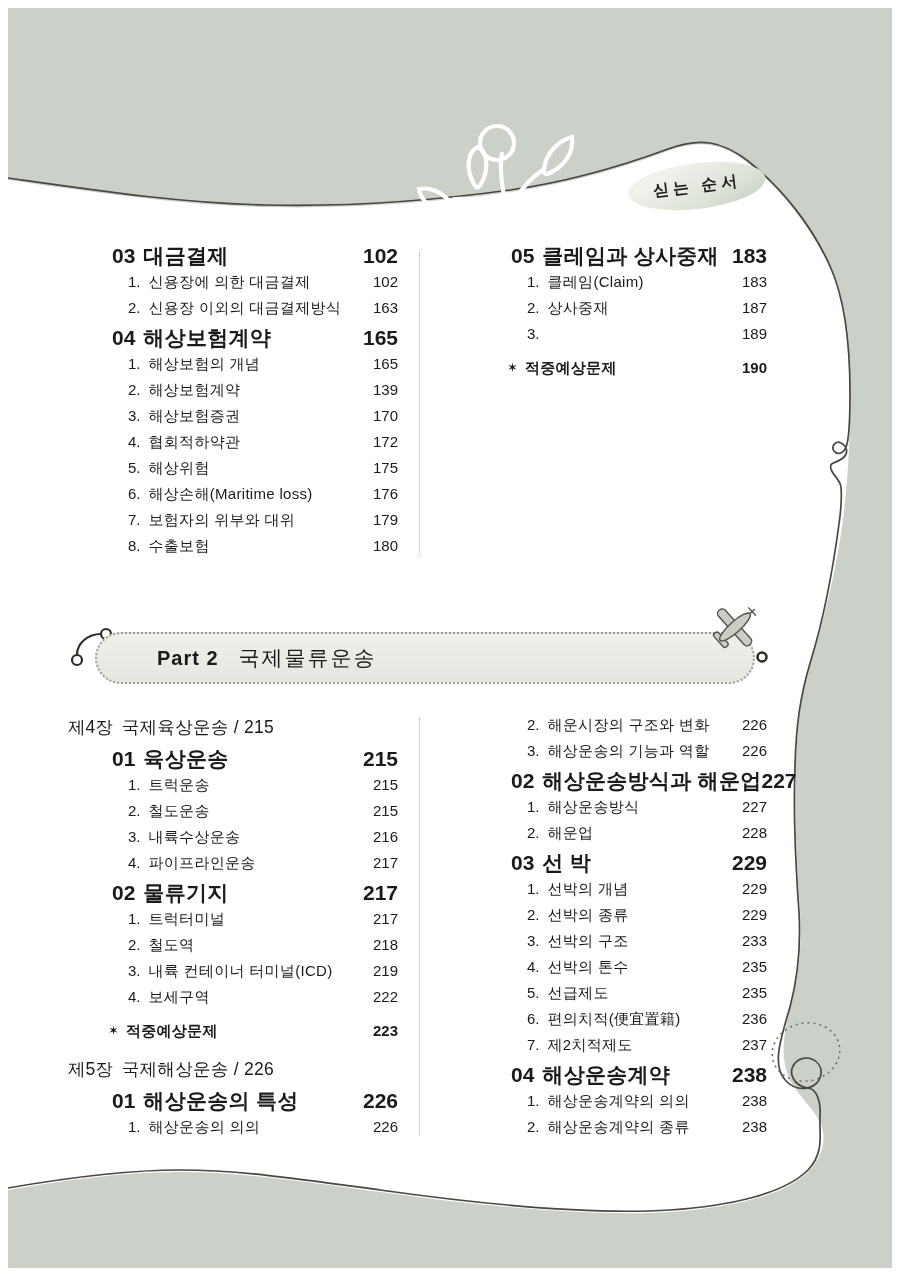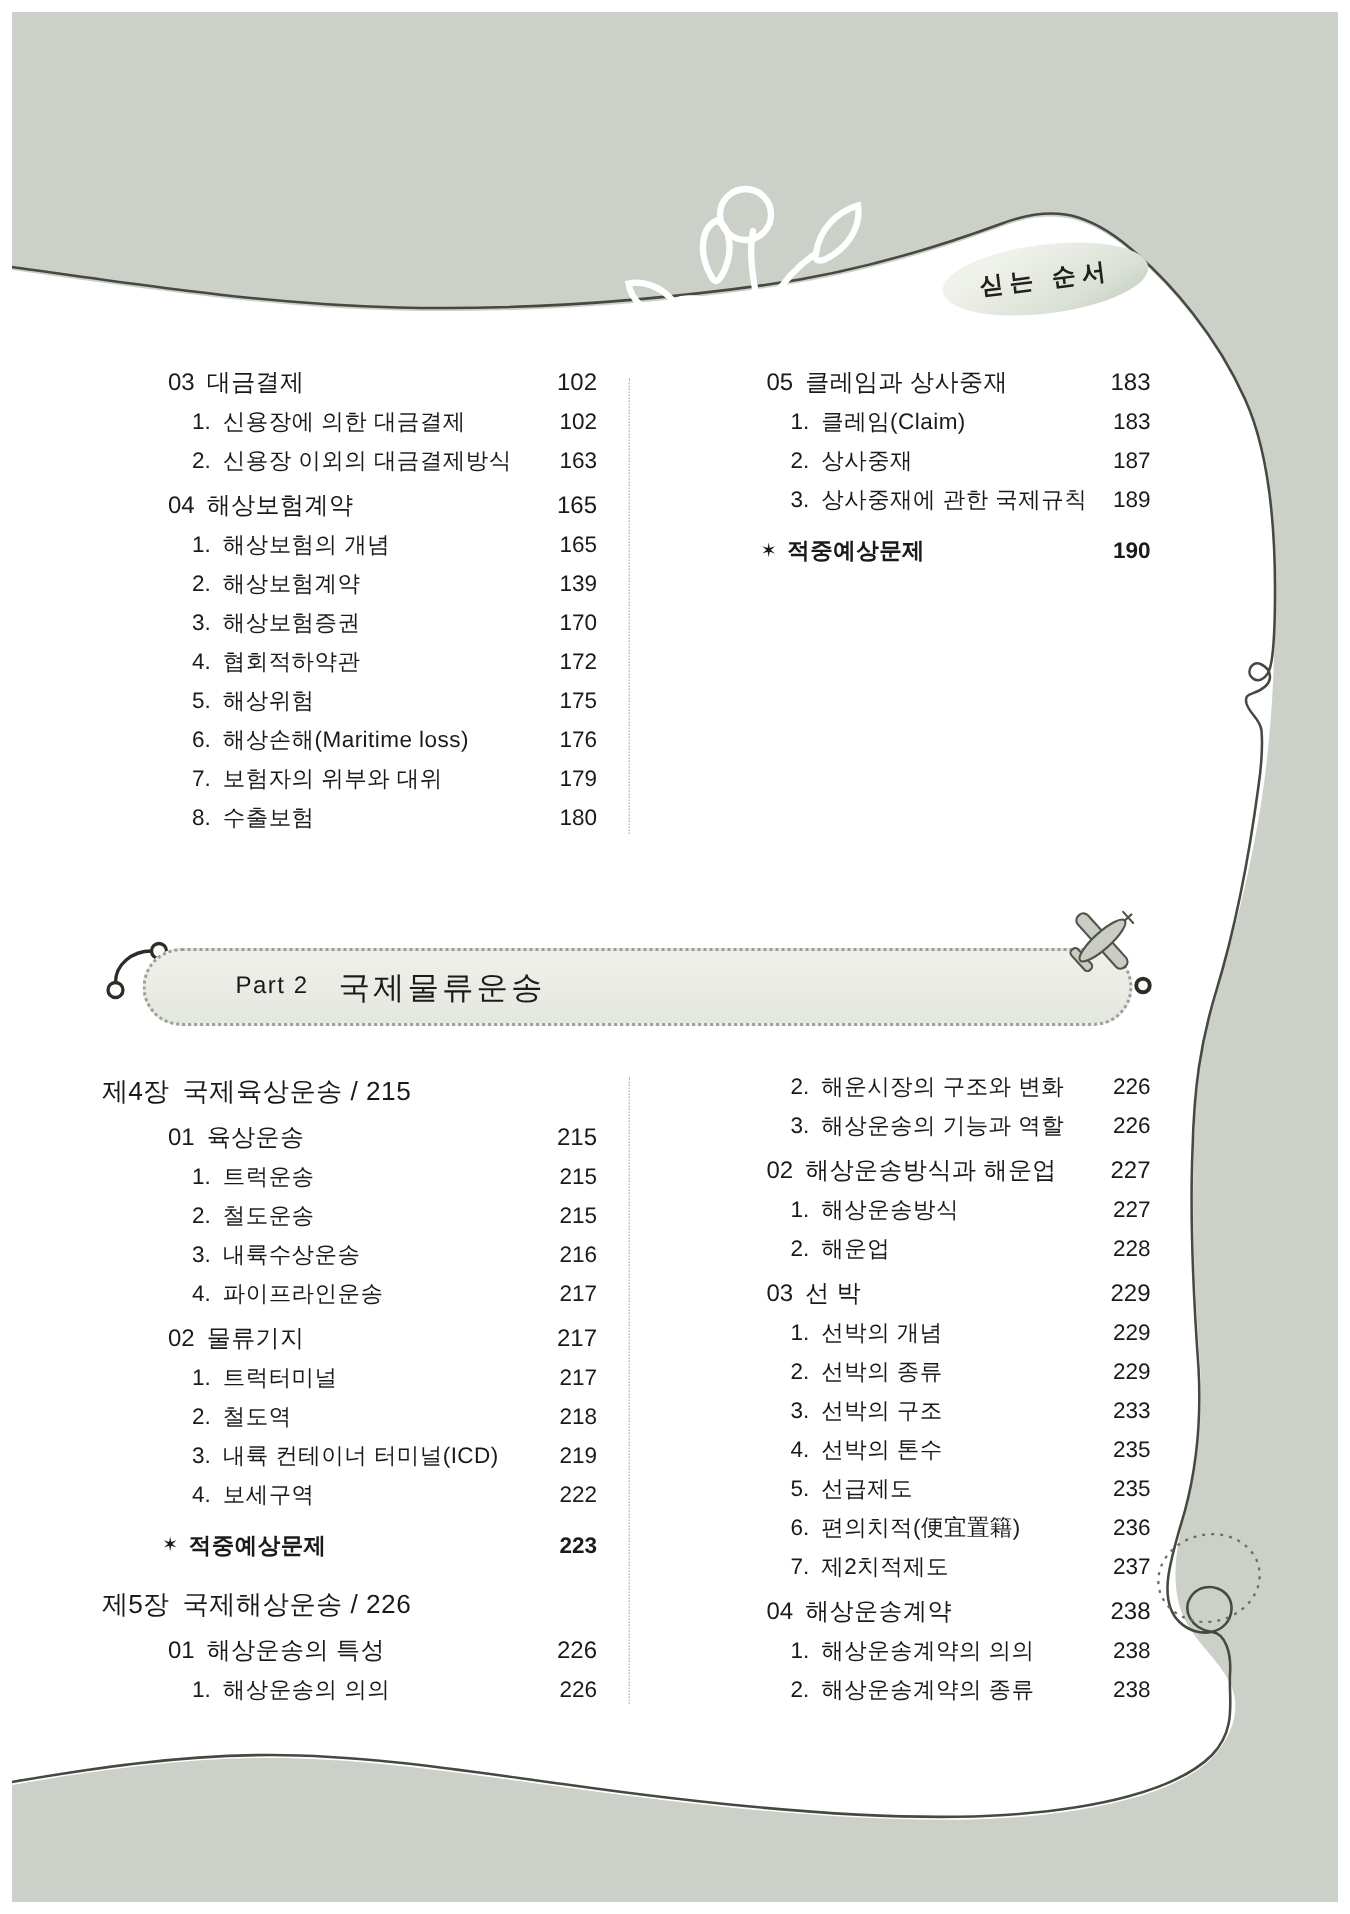--- a/index.html
+++ b/index.html
@@ -7,42 +7,42 @@
     width:900px;height:1276px;position:relative;overflow:hidden;
     background:#ffffff;color:#1a1a1a;
     font-family:"Liberation Sans","DejaVu Sans",sans-serif;
   }
   #bg{position:absolute;left:0;top:0;z-index:0}
   .col{position:absolute;z-index:2}
   .row{display:flex;align-items:baseline;height:26px;line-height:26px;font-size:15px;white-space:nowrap}
   .row .no{margin-right:8px;flex:none}
   .row .title{flex:none;letter-spacing:.3px}
   .row .page{margin-left:auto;flex:none}
-  .row.section{font-weight:400;font-size:16px;padding-left:44px;margin-top:4px}
+  .row.section{font-weight:700;font-size:21px;padding-left:44px;margin-top:4px}
   .row.item{padding-left:60px}
   .row.item .page{font-weight:400}
   .row.star{font-weight:700;padding-left:40px;margin-top:8px}
   .row.star .no{font-size:13px;margin-right:7px;transform:translateY(-1px)}
   .row.chapter{font-weight:400;font-size:17.5px;height:30px;line-height:30px;margin-top:10px;margin-bottom:4px;padding-left:0}
   .row.chapter .no{margin-right:9px}
   .col > .row:first-child{margin-top:0}
   #col-top-left  {left:68px; top:243px; width:330px}
   #col-top-right {left:467px;top:243px; width:300px}
   #col-main-left {left:68px; top:712px; width:330px}
   #col-main-right{left:467px;top:712px; width:300px}
   .divider{position:absolute;z-index:1;width:0;border-left:1px dotted #b7bdb3}
   #divider-top {left:419px;top:252px;height:304px}
   #divider-main{left:419px;top:718px;height:418px}
   #part-banner{
     position:absolute;z-index:2;left:95px;top:632px;width:660px;height:52px;box-sizing:border-box;
     border:2px dotted #9ba095;border-radius:28px;
     background:linear-gradient(#eef0e9,#e4e7df);
     display:flex;align-items:center;padding-left:60px;
   }
-  #part-banner .part{font-weight:400;font-size:16px;letter-spacing:1px}
+  #part-banner .part{font-weight:700;font-size:20px;letter-spacing:1px}
   #part-banner .title{font-weight:400;font-size:21px;margin-left:20px;letter-spacing:2px}
   #order-badge{
     position:absolute;z-index:3;left:628px;top:163px;width:138px;height:46px;border-radius:50%;
     background:linear-gradient(155deg,#eff1eb 25%,#dbe1d6 70%,#c2ccc0 100%);
     transform:rotate(-7deg);
     display:flex;align-items:center;justify-content:center;
     font-size:16px;font-weight:600;letter-spacing:4px;color:#20201c;
   }
   #plane{position:absolute;z-index:4;left:693px;top:593px}
 </style>
@@ -164,21 +164,20 @@
       <span class="title">클레임(Claim)</span>
       <span class="page">183</span>
     </div>
     <div class="row item">
       <span class="no">2.</span>
       <span class="title">상사중재</span>
       <span class="page">187</span>
     </div>
     <div class="row item">
       <span class="no">3.</span>
-      <span class="title">상사중재에 관한 국제규칙</span>
       <span class="page">189</span>
     </div>
     <div class="row star">
       <span class="no">✶</span>
       <span class="title">적중예상문제</span>
       <span class="page">190</span>
     </div>
   </div>
 
 <div id="part-banner">

